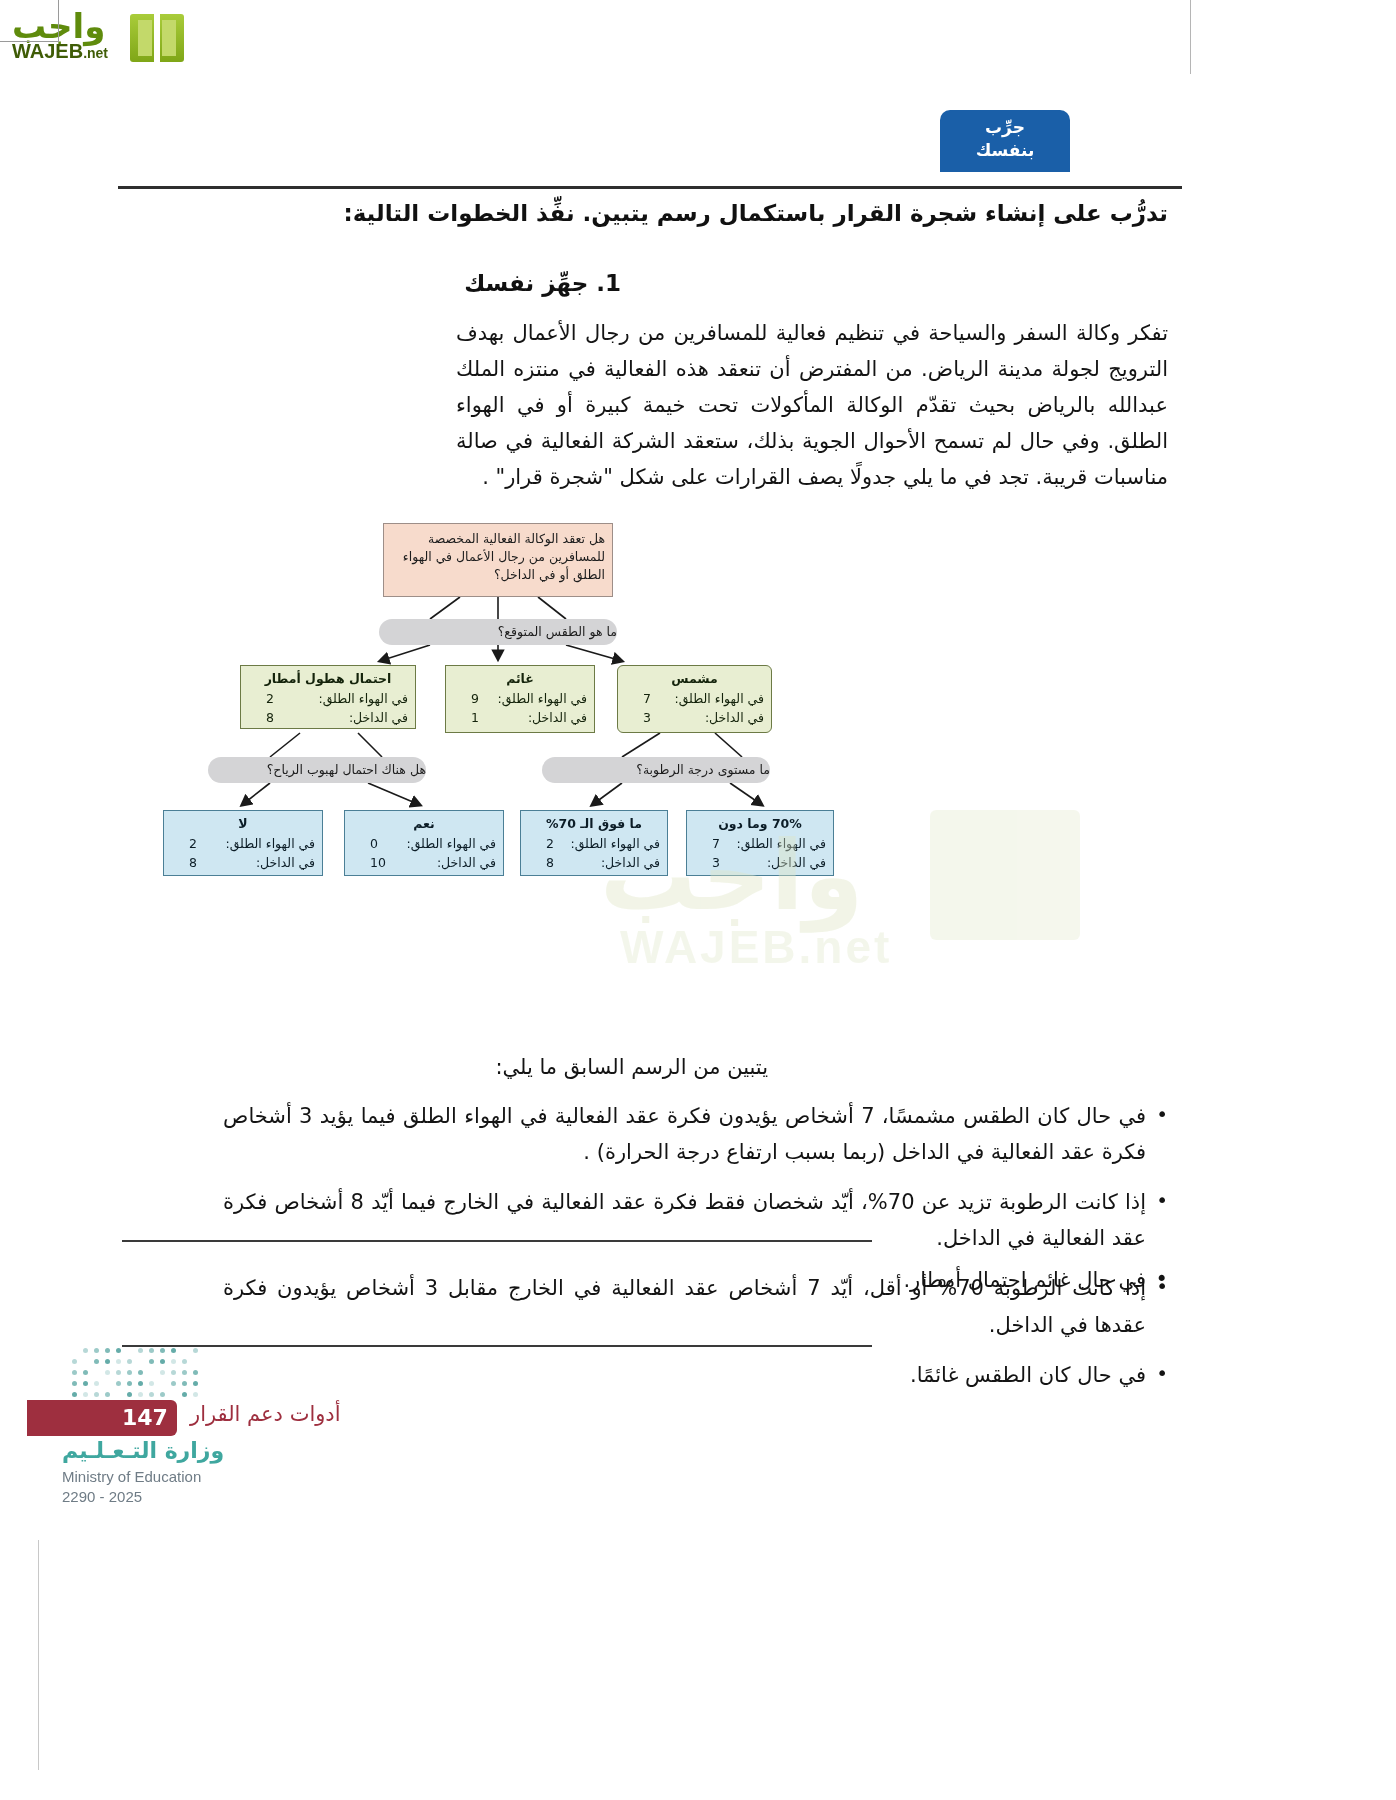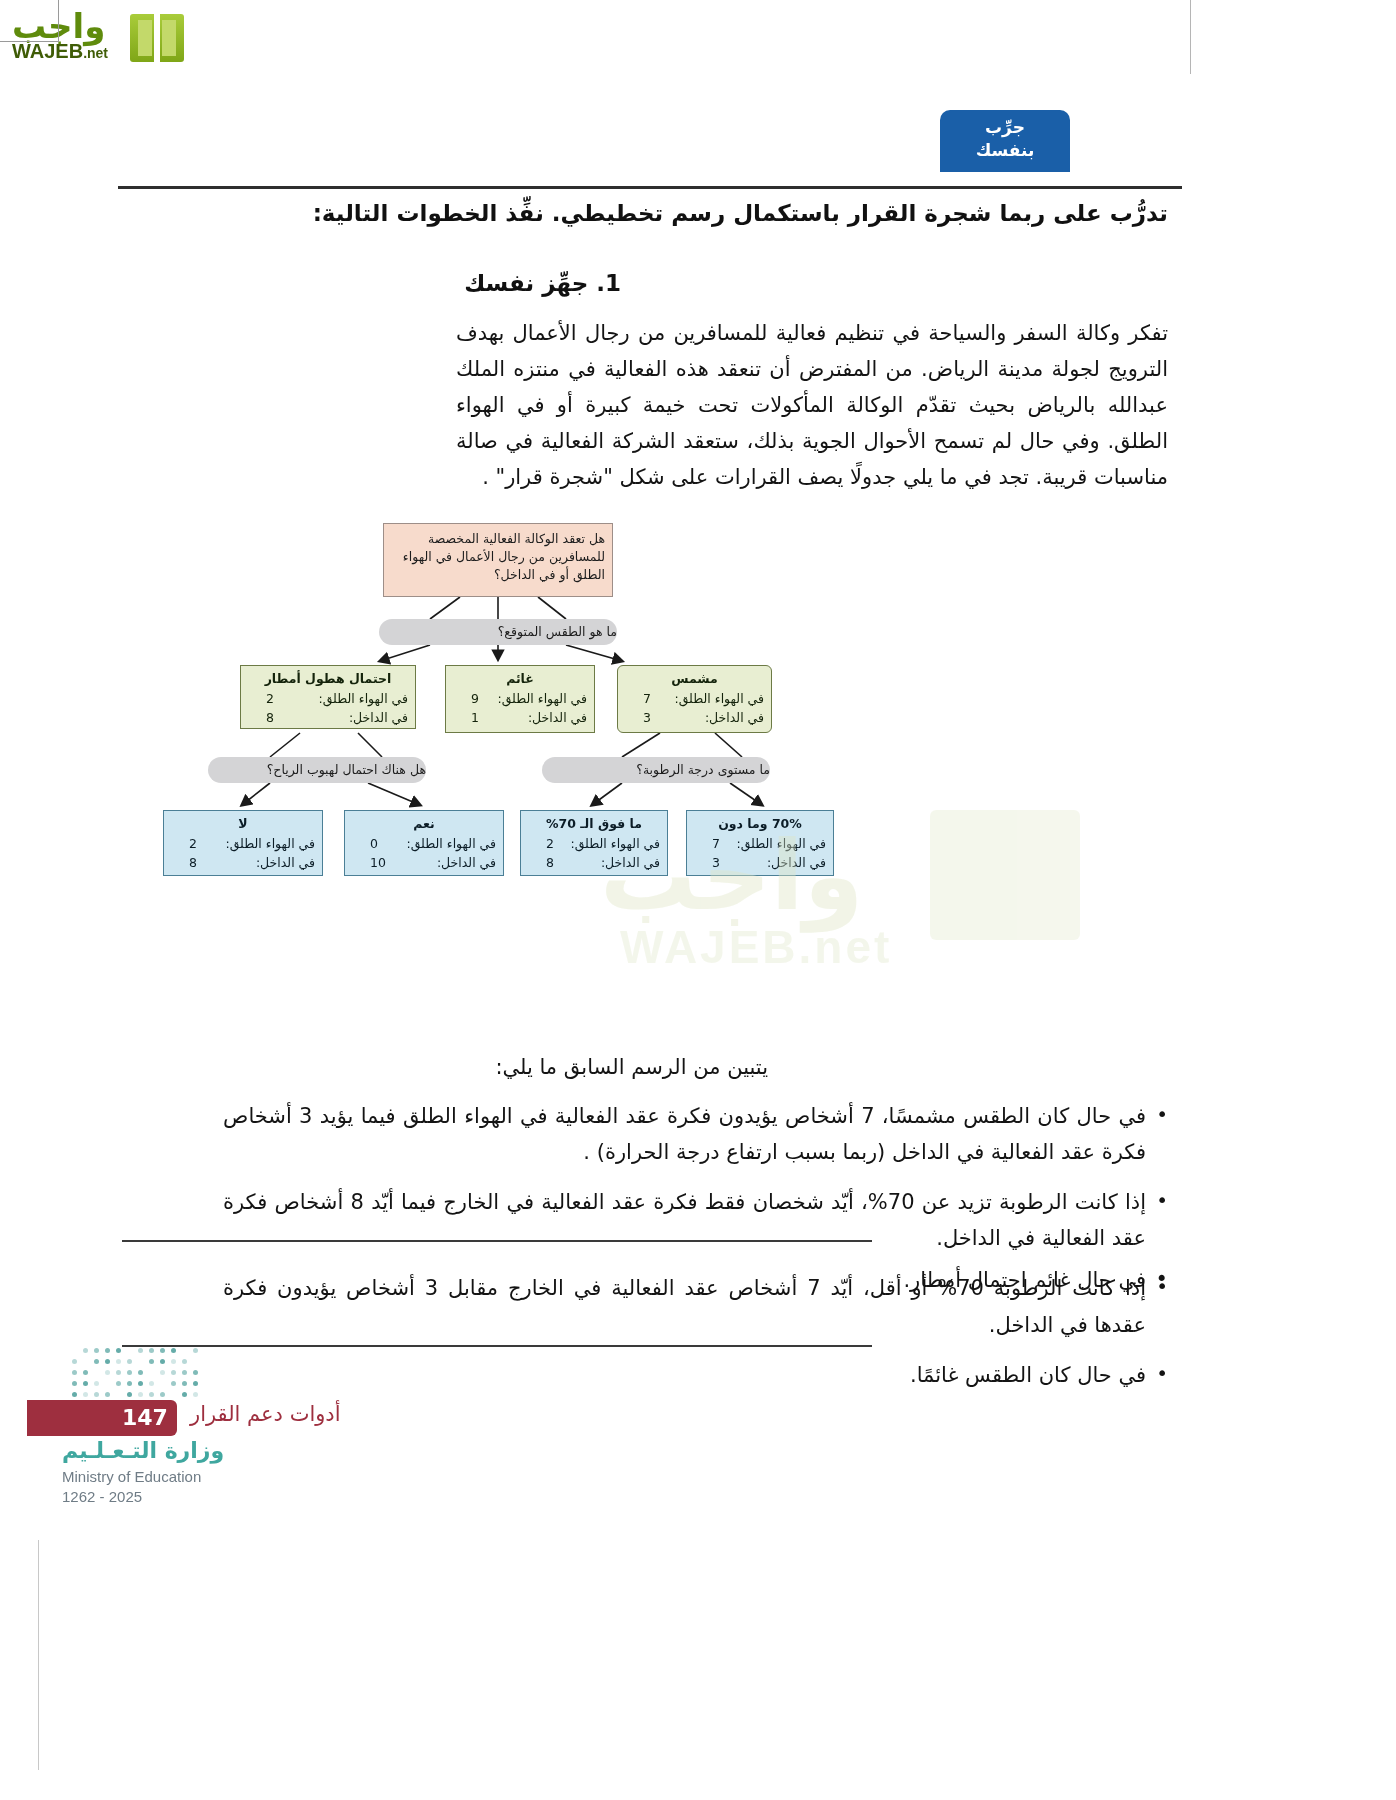--- a/index.html
+++ b/index.html
@@ -444,21 +444,21 @@
   <div class="right-edge-rule"></div>
   <div class="left-edge-rule"></div>
 
   <div class="try-tab">
     <span class="l1">جرِّب</span>
     <span class="l2">بنفسك</span>
   </div>
 
   <div class="header-rule"></div>
 
-  <div class="title-line">تدرُّب على ربما شجرة القرار باستكمال رسم تخطيطي. نفِّذ الخطوات التالية:</div>
+  <div class="title-line">تدرُّب على إنشاء شجرة القرار باستكمال رسم يتبين. نفِّذ الخطوات التالية:</div>
 
   <div class="step1">1. جهِّز نفسك</div>
 
   <div class="para-intro">تفكر وكالة السفر والسياحة في تنظيم فعالية للمسافرين من رجال الأعمال بهدف الترويج لجولة مدينة الرياض. من المفترض أن تنعقد هذه الفعالية في منتزه الملك عبدالله بالرياض بحيث تقدّم الوكالة المأكولات تحت خيمة كبيرة أو في الهواء الطلق. وفي حال لم تسمح الأحوال الجوية بذلك، ستعقد الشركة الفعالية في صالة مناسبات قريبة. تجد في ما يلي جدولًا يصف القرارات على شكل "شجرة قرار" .</div>
 
   <div class="tree">
 
     <svg viewBox="0 0 730 390">
       <defs>
         <marker id="ah" markerWidth="9" markerHeight="9" refX="6" refY="4.2" orient="auto">
@@ -646,15 +646,15 @@
       <i style="left: 77px; top: 44px; opacity: 0.4;"></i>
       <i style="left: 88px; top: 44px; opacity: 0.55;"></i>
       <i style="left: 110px; top: 44px; opacity: 0.85;"></i>
       <i style="left: 121px; top: 44px; opacity: 0.25;"></i>
     </div>
   <div class="page-chip"></div>
   <div class="page-num">147</div>
   <div class="footer-chapter">أدوات دعم القرار</div>
   <div class="moe-ar">وزارة التـعـلـيم</div>
   <div class="moe-en">Ministry of Education</div>
-  <div class="moe-yr">2025 - 1262</div>
+  <div class="moe-yr">2025 - 2290</div>
 
 </div>
 
 </body></html>

